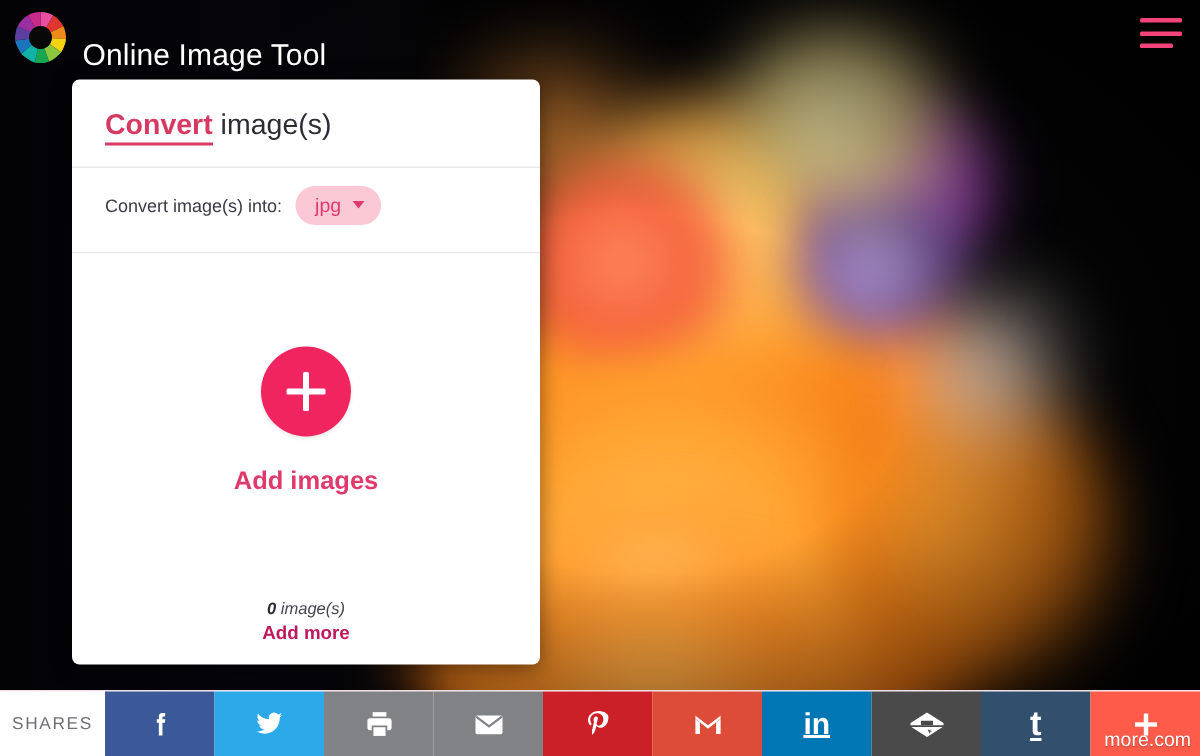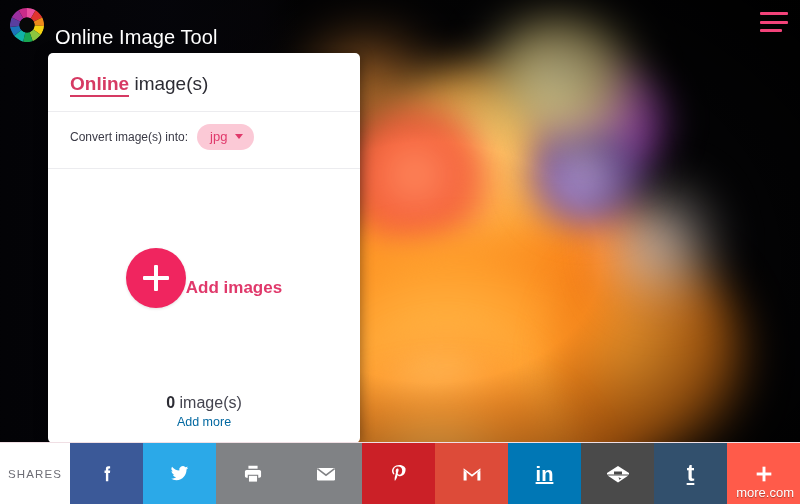--- a/index.html
+++ b/index.html
@@ -120,21 +120,21 @@
   }
   #format-select .caret {
     width: 0; height: 0;
     border-left: 4px solid transparent;
     border-right: 4px solid transparent;
     border-top: 5px solid #e0396b;
     display: inline-block;
   }
   #drop-area {
     flex: 1;
-    display: flex; flex-direction: row;
+    display: flex; flex-direction: column;
     align-items: center; justify-content: center;
     padding-bottom: 8px;
   }
   #add-circle {
     width: 60px; height: 60px; border-radius: 50%;
     background: #f0255f;
     display: flex; align-items: center; justify-content: center;
     cursor: pointer;
     box-shadow: 0 1px 3px rgba(0,0,0,.12);
   }
@@ -145,34 +145,34 @@
     margin-top: 20px;
     color: #e0396b;
     font-size: 17px;
     font-weight: 700;
     cursor: pointer;
   }
   #card-footer {
     padding: 0 0 14px 0;
     text-align: center;
   }
-  #count-line { font-size: 16px; color: #44444f; }
+  #count-line { font-size: 11px; color: #44444f; font-style: italic; }
   #count-line b { font-weight: 700; color: #2c2c34; }
   #add-more {
     margin-top: 3px;
     font-size: 12.5px;
-    color: #0369a1;
-    font-weight: 400;
+    color: #be185d;
+    font-weight: 700;
     cursor: pointer;
   }
 
   
   #sharebar {
     position: absolute; left: 0; bottom: 0;
-    width: 800px; height: 62px;
+    width: 800px; height: 44px;
     display: flex;
     z-index: 8;
     background: #ffffff;
     border-top: 1px solid #f0dfe4;
   }
   #shares-label {
     width: 70px; display: flex; align-items: center; justify-content: center;
     font-size: 11.5px; letter-spacing: 1.1px; color: #6e6e76;
     background: #ffffff;
   }
@@ -247,21 +247,21 @@
     <div id="menu-btn">
       <i></i>
         <i></i>
         <i></i>
     </div>
   </div>
 
   <div id="card">
 
     <div id="card-title">
-      <span class="accent">Online</span><span> image(s)</span>
+      <span class="accent">Convert</span><span> image(s)</span>
     </div>
 
     <div id="convert-row">
       <span id="convert-label">Convert image(s) into:</span>
       <button id="format-select">
         <span>jpg</span>
         <span class="caret"></span>
       </button>
     </div>
 

